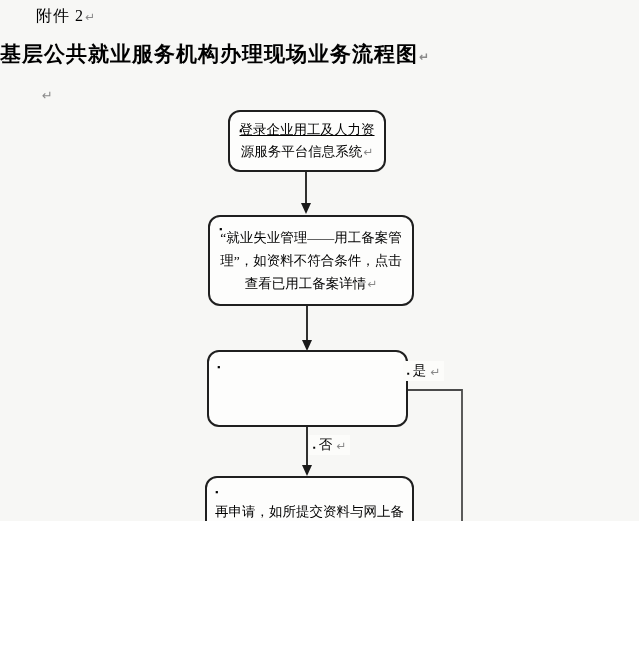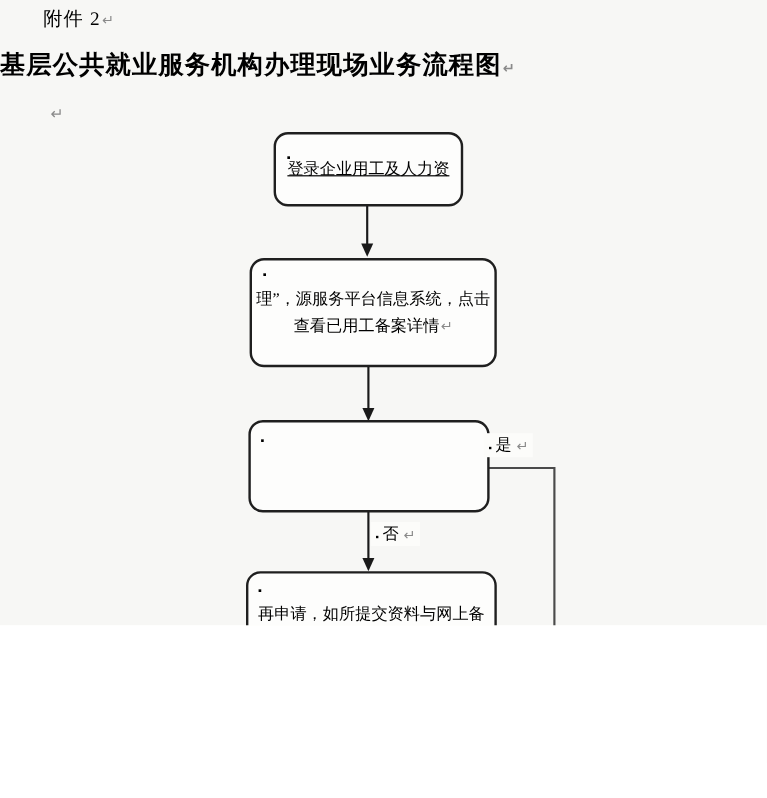--- a/index.html
+++ b/index.html
@@ -97,25 +97,27 @@
 
   <h1 class="title">
     <span>基层公共就业服务机构办理现场业务流程图</span><span class="pilcrow">↵</span>
   </h1>
 
   <span class="pilcrow standalone-mark">↵</span>
 
   <div class="flow-box box1">
     <span class="bullet">▪</span>
     <span class="line underline">登录企业用工及人力资</span>
+    <span class="line"><span>源服务平台信息系统</span><span class="pilcrow">↵</span></span>
   </div>
 
   <div class="flow-box box2">
     <span class="bullet">▪</span>
-    <span class="line">理”，源服务平台信息系统，点击</span>
+    <span class="line">“就业失业管理——用工备案管</span>
+    <span class="line">理”，如资料不符合条件，点击</span>
     <span class="line"><span>查看已用工备案详情</span><span class="pilcrow">↵</span></span>
   </div>
 
   <div class="flow-box box3">
     <span class="bullet">▪</span>
   </div>
 
   <div class="flow-box box4">
     <span class="bullet">▪</span>
     <span class="line">再申请，如所提交资料与网上备</span>

